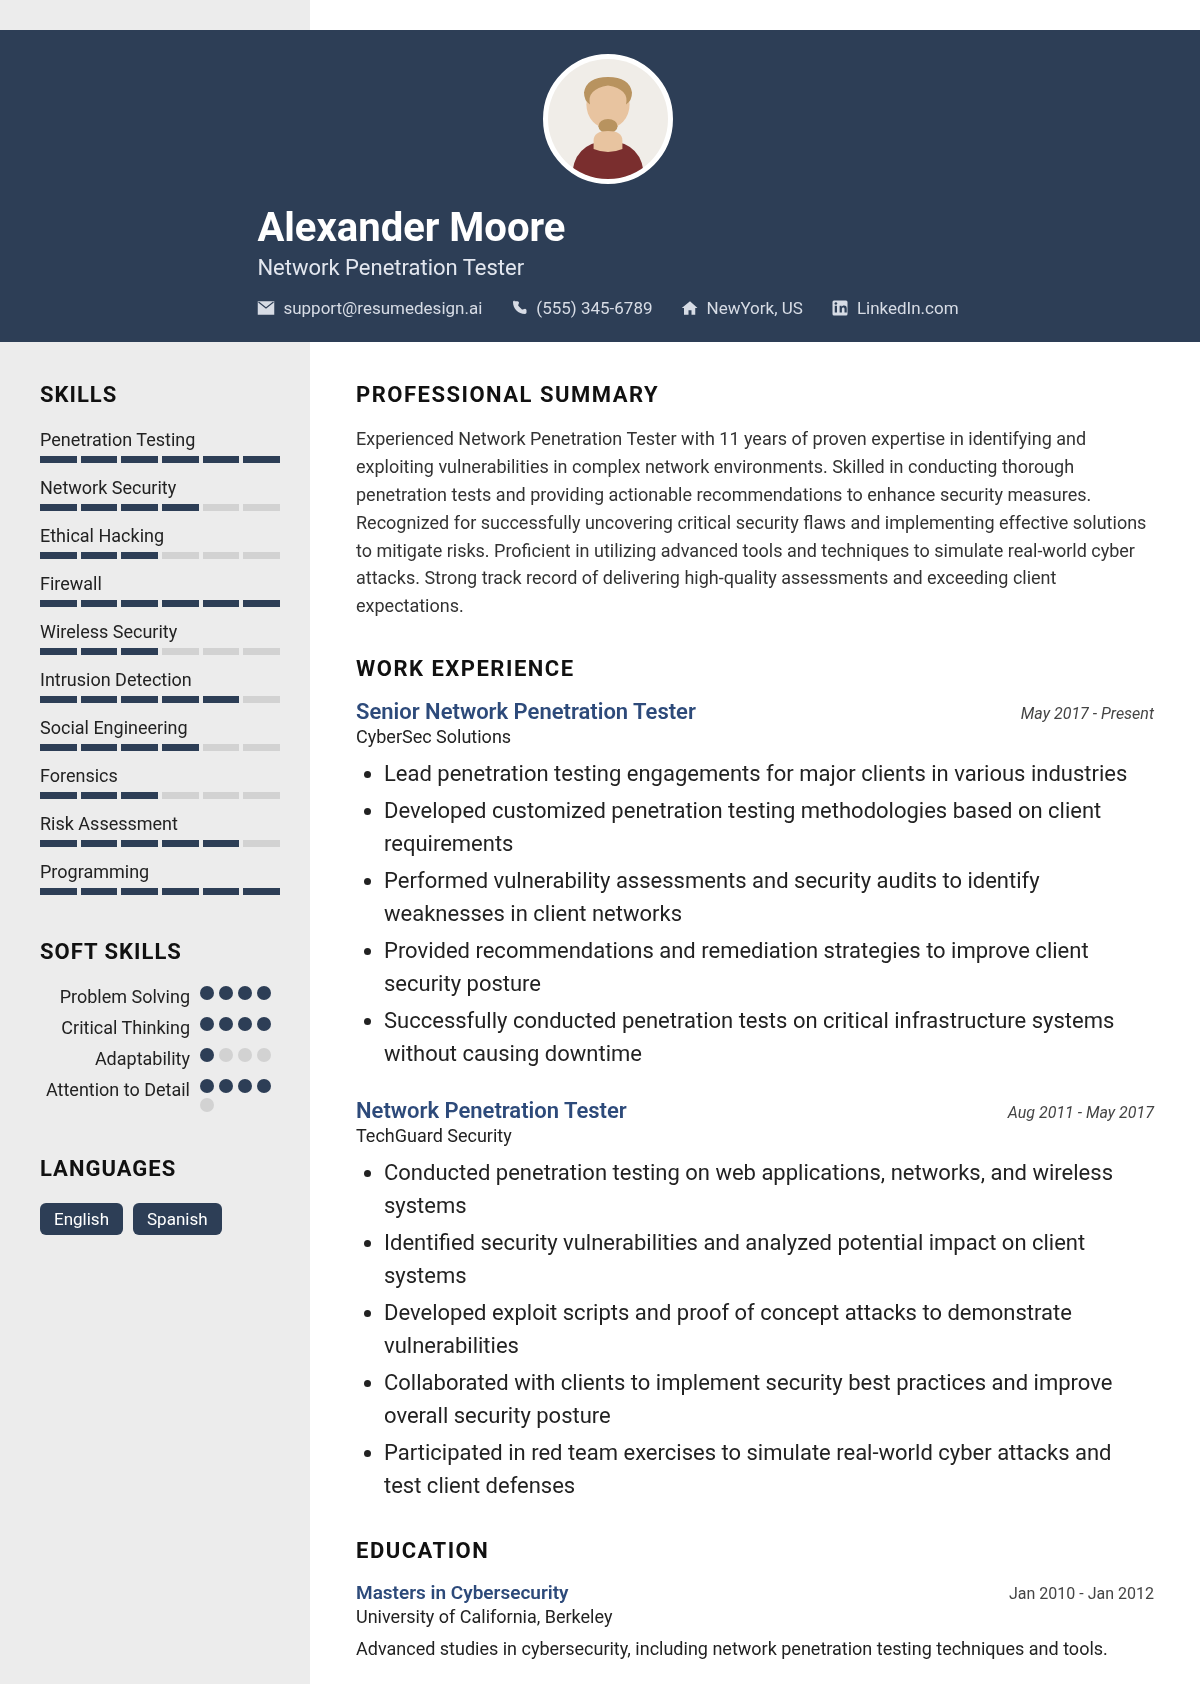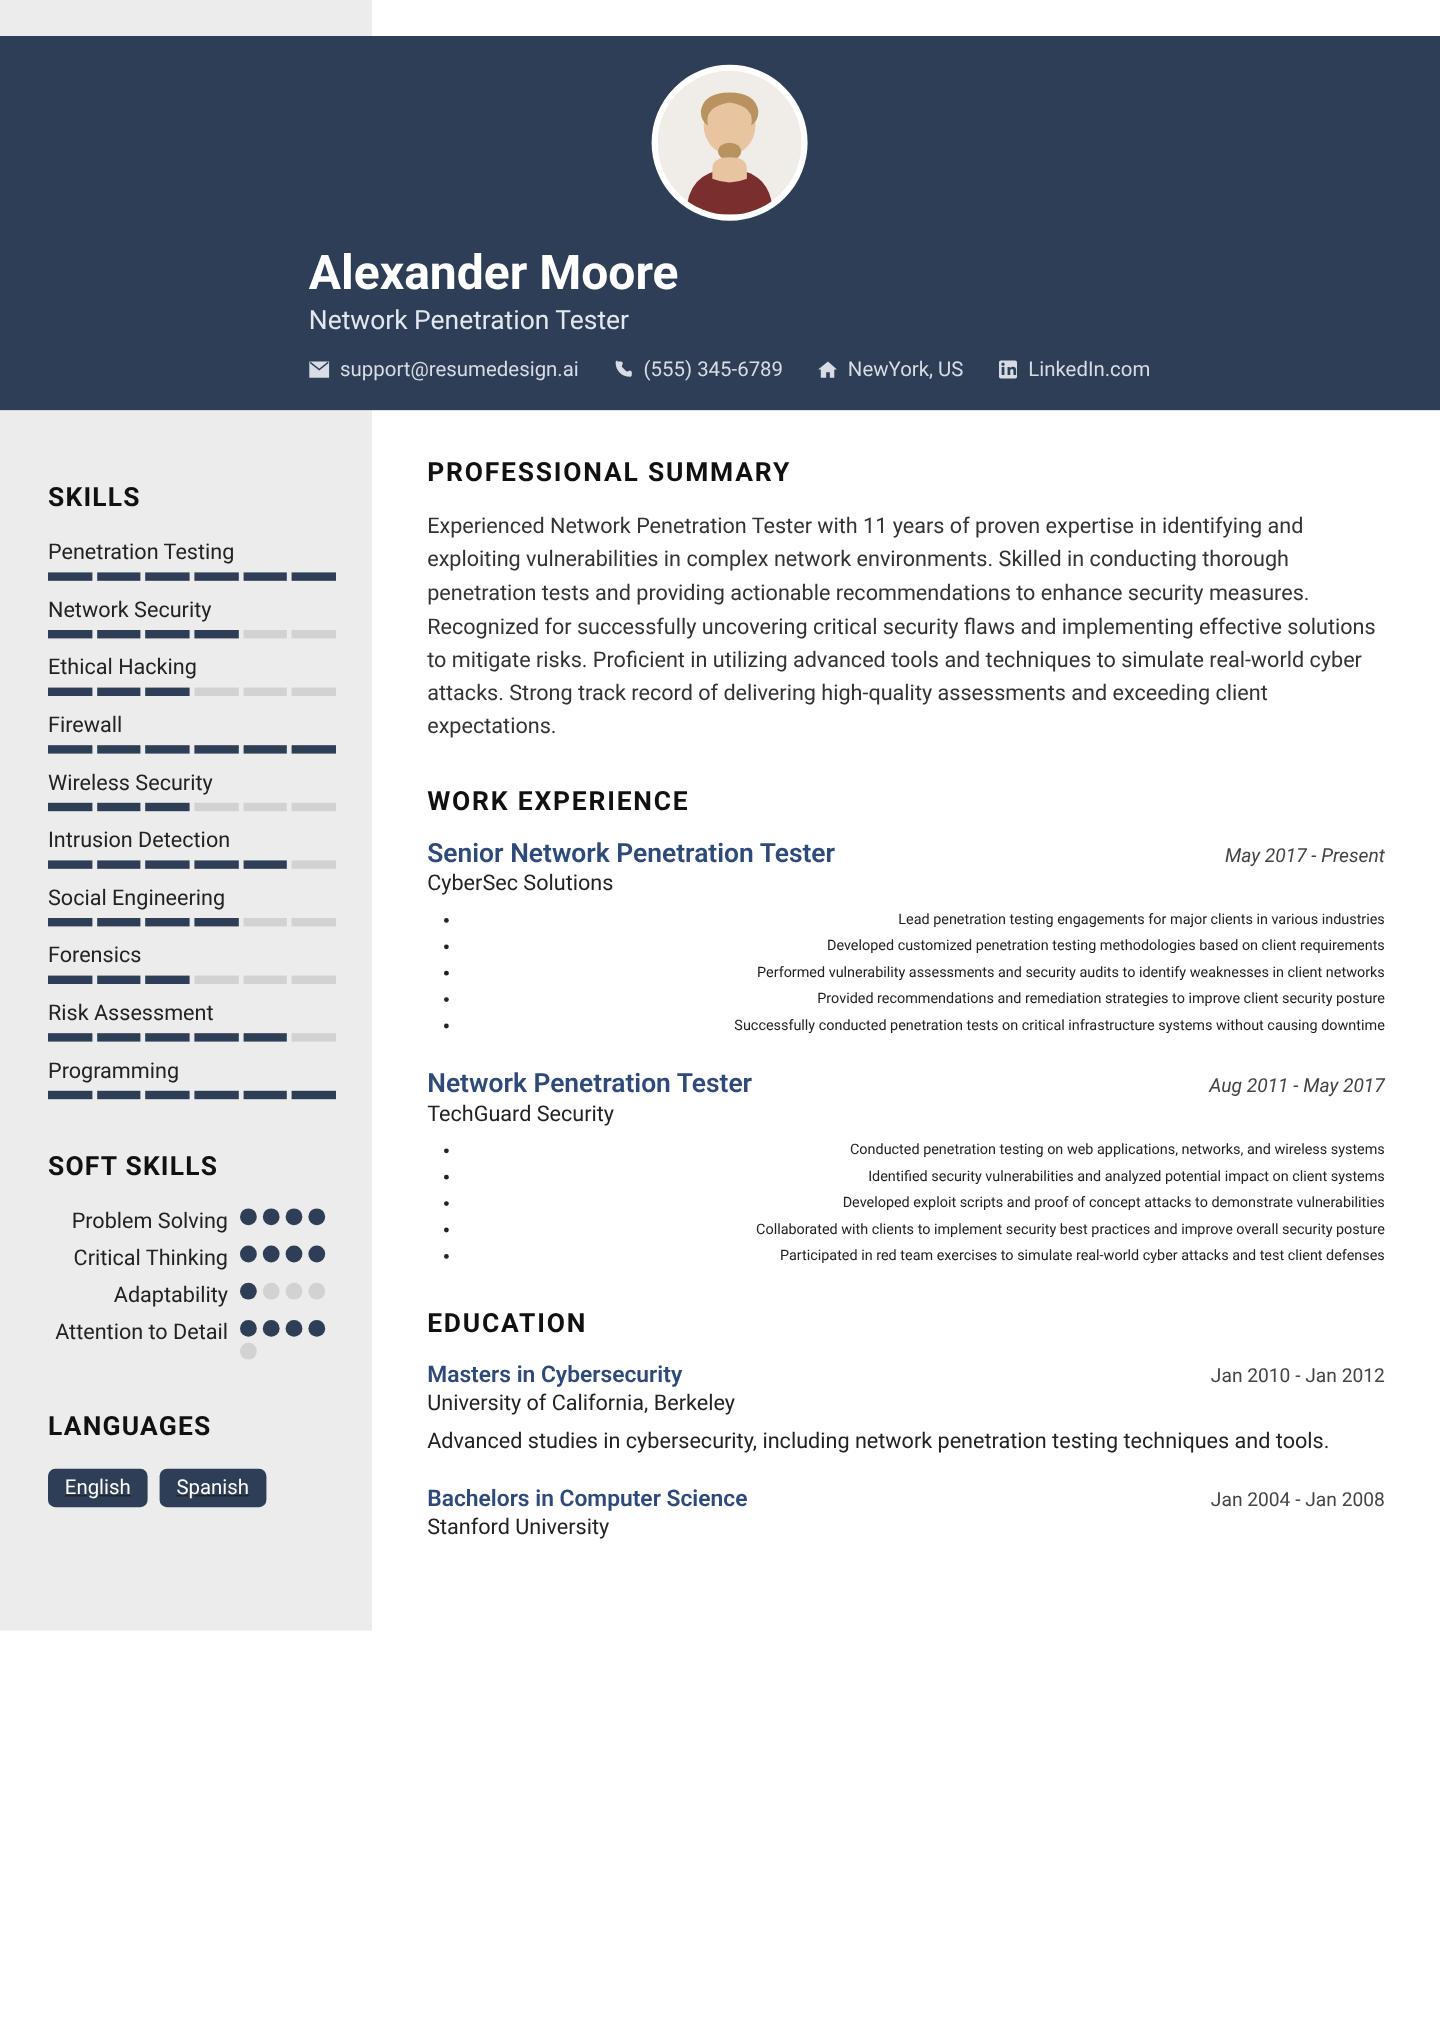--- a/index.html
+++ b/index.html
@@ -16,37 +16,37 @@
 .body { display:flex; }
 .sidebar { width:310px; background:#ececec; padding:40px 30px 40px 40px; }
 .main { flex:1; background:#fff; padding:40px 46px; }
 .section-head { font-size:22px; font-weight:700; letter-spacing:1.5px; margin-bottom:18px; color:#111; text-transform:uppercase; }
 .sidebar .section-head { font-size:22px; letter-spacing:1px; margin-bottom:22px; }
 .skill { margin-bottom:14px; }
 .skill-name { font-size:18px; color:#222; margin-bottom:6px; }
 .bar { display:flex; gap:4px; height:7px; }
 .bar span { flex:1; background:#d2d2d2; }
 .bar span.fill { background:#2d3e56; }
-.sidebar-section { margin-bottom:44px;margin-top:21px; }
+.sidebar-section { margin-bottom:44px; }
 .soft-skill { display:flex; justify-content:space-between; align-items:flex-start; margin-bottom:10px;text-align:right; }
 .soft-name { font-size:18px; color:#222; flex:1; padding-right:10px; }
 .dots { display:flex; gap:5px; flex-wrap:wrap; width:80px; justify-content:flex-start; }
 .dot { width:14px; height:14px; border-radius:50%; background:#d2d2d2; }
 .dot.fill { background:#2d3e56; }
-.lang-row { display:flex; gap:10px; flex-wrap:wrap;text-decoration:underline; }
+.lang-row { display:flex; gap:10px; flex-wrap:wrap; }
 .lang { background:#2d3e56; color:#fff; padding:6px 14px; border-radius:6px; font-size:17px; }
 .main .section { margin-bottom:36px; }
 .summary { font-size:18px; line-height:1.55; color:#333; }
 .job { margin-bottom:28px; }
 .job-head { display:flex; justify-content:space-between; align-items:baseline; }
 .job-title { font-size:22px; font-weight:600; color:#2d4a7a; }
 .job-dates { font-size:16px; font-style:italic; color:#444; }
 .job-company { font-size:18px; color:#222; margin-top:2px; margin-bottom:10px; }
 .job ul { list-style:disc; padding-left:28px; }
-.job li { font-size:12px; line-height:1.5; color:#222; margin-bottom:4px;text-align:right; }
+.job li { font-size:22px; line-height:1.5; color:#222; margin-bottom:4px; }
 .edu { margin-bottom:22px; }
 .edu-head { display:flex; justify-content:space-between; align-items:baseline; }
 .edu-title { font-size:19px; font-weight:600; color:#2d4a7a; }
 .edu-dates { font-size:16px; color:#444; }
 .edu-school { font-size:18px; color:#222; margin-top:2px; margin-bottom:8px; }
 .edu-desc { font-size:18px; line-height:1.5; color:#222; }
 .topgap { height:30px; background:#ececec; width:310px; position:absolute; top:0; left:0; }
 .wrap { position:relative; }
 </style>
 </head>

